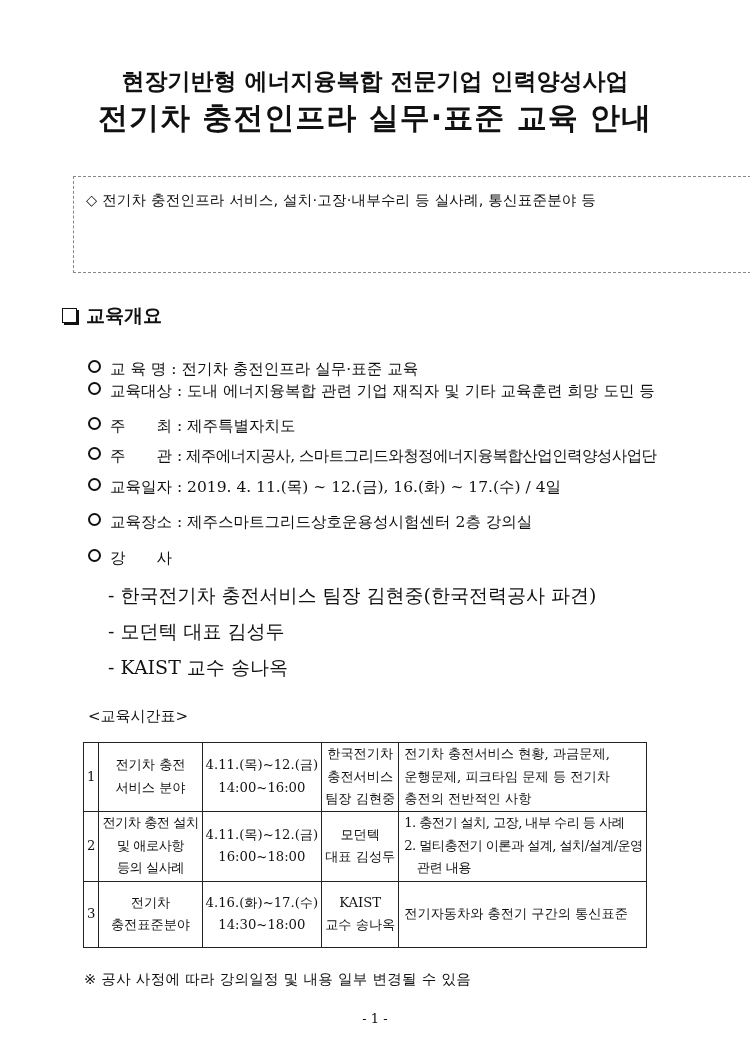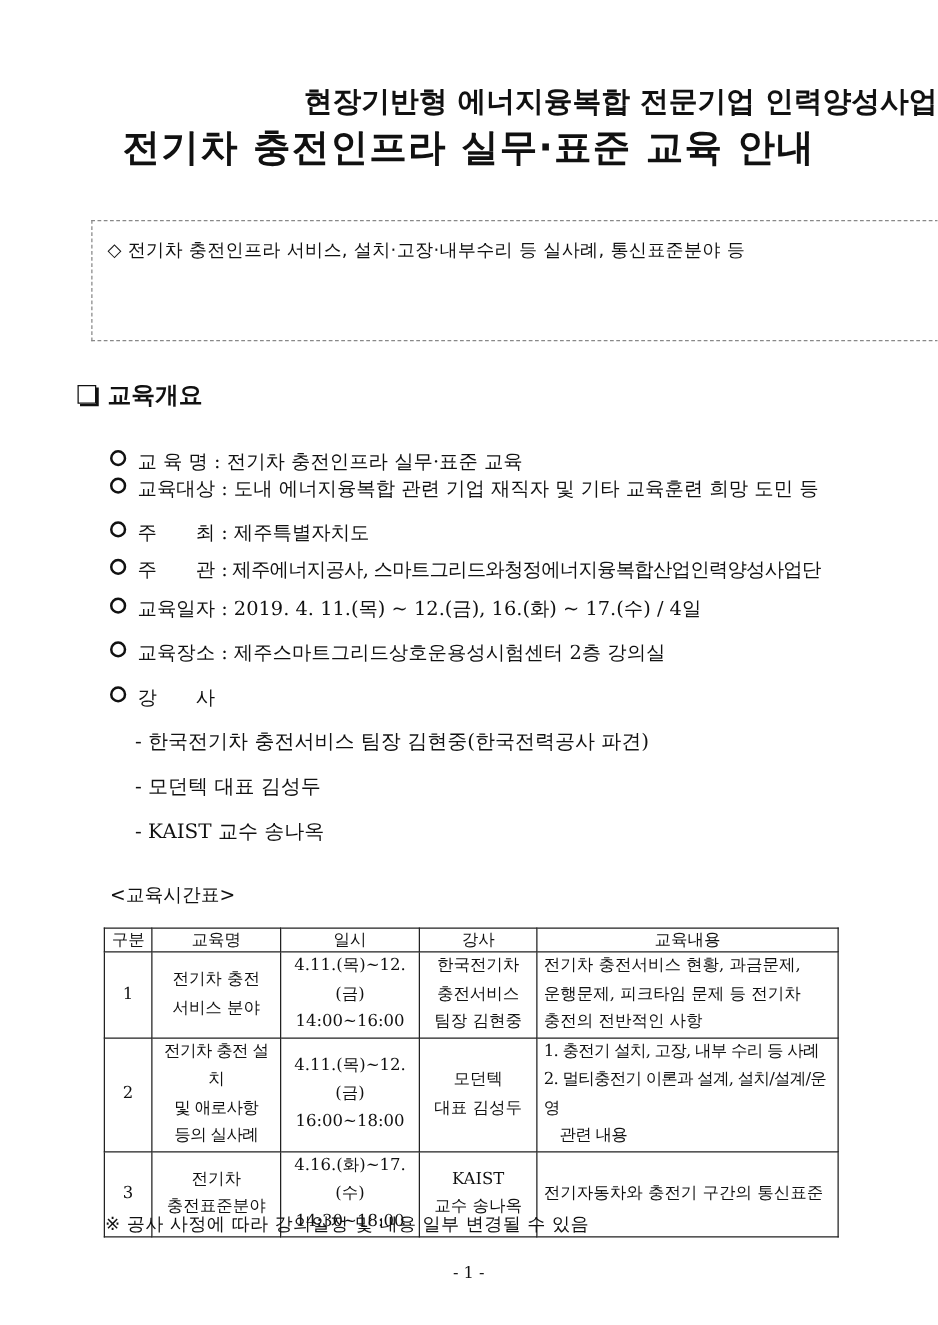--- a/index.html
+++ b/index.html
@@ -1,35 +1,35 @@
 <!DOCTYPE html>
 <html><head>
 <meta charset="utf-8">
 <style>
   html, body { margin:0; padding:0; background:#ffffff; }
   body { width:750px; height:1060px; position:relative; overflow:hidden;
          font-family:"DejaVu Serif", "Liberation Serif", serif; color:#111; }
   .abs { position:absolute; white-space:nowrap; }
-  .title1 { left:0; width:750px; top:66px; text-align:right;
+  .title1 { left:0; width:750px; top:66px; text-align:center;
             font-family:"DejaVu Sans", sans-serif; font-weight:bold; font-size:23px; letter-spacing:0px; }
   .title2 { left:0; width:750px; top:98px; text-align:center;
             font-family:"DejaVu Sans", sans-serif; font-weight:bold; font-size:30px; letter-spacing:1px; }
   .summary { position:absolute; left:73px; top:176px; width:708px; height:97px;
              border:1px dashed #888; box-sizing:border-box; }
   .summary .line { position:absolute; left:12px; font-family:"DejaVu Sans", sans-serif;
                    font-size:14.5px; white-space:nowrap; letter-spacing:0.2px; }
   .summary .line.indent { left:40px; }
   .section-head { left:62px; top:303px; font-family:"DejaVu Sans", sans-serif; font-weight:bold; font-size:19px; }
   .box-icon { display:inline-block; width:13px; height:13px; border:1.5px solid #111;
               box-shadow:2px 2px 0 #111; margin-right:9px; vertical-align:-1px; }
   .item { left:88px; font-size:15.5px; }
   .bullet { display:inline-block; width:9px; height:9px; border:2.5px solid #111; border-radius:50%;
             margin-right:9px; vertical-align:1px; }
   .lbl { display:inline-block; }
-  .sub { left:108px; font-size:16px; }
+  .sub { left:108px; font-size:19px; }
   .caption { left:88px; top:707px; font-size:15px; }
   table.sched { position:absolute; left:83px; top:742px; border-collapse:collapse;
                 font-family:"DejaVu Serif", serif; font-size:13.2px; }
   table.sched td { border:1px solid #222; text-align:center; vertical-align:middle;
                    line-height:22.5px; padding:0 3px; }
   table.sched tr.head td { height:18px; line-height:17px; }
   table.sched td.content { text-align:left; padding-left:5px; }
   .note { left:84px; top:970px; font-family:"DejaVu Sans", sans-serif; font-size:14.5px; letter-spacing:0.3px; }
   .pageno { left:0; width:750px; text-align:center; top:1011px; font-size:13px; }
 </style>
@@ -70,27 +70,20 @@
 </div>
 
 <div class="abs sub" style="top:583px;">- 한국전기차 충전서비스 팀장 김현중(한국전력공사 파견)</div>
 <div class="abs sub" style="top:619px;">- 모던텍 대표 김성두</div>
 <div class="abs sub" style="top:655px;">- KAIST 교수 송나옥</div>
 
 <div class="abs caption">&lt;교육시간표&gt;</div>
 
 <table class="sched">
   <tbody>
-      <tr class="head">
-    <td style="width:31px;">구분</td>
-    <td style="width:96px;">교육명</td>
-    <td style="width:104px;">일시</td>
-    <td style="width:87px;">강사</td>
-    <td style="width:234px;">교육내용</td>
-  </tr>
   <tr style="height:68px;">
     <td>1</td>
     <td>
           <div>전기차 충전</div>
           <div>서비스 분야</div>
         </td>
     <td>
           <div>4.11.(목)~12.(금)</div>
           <div>14:00~16:00</div>
         </td>

